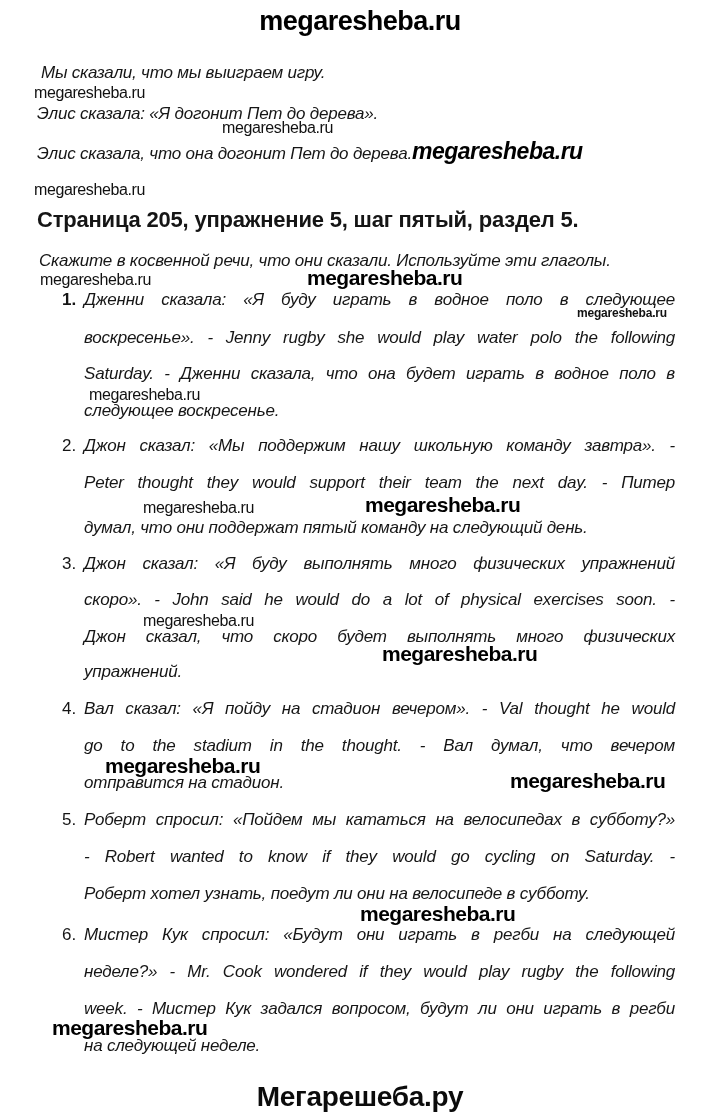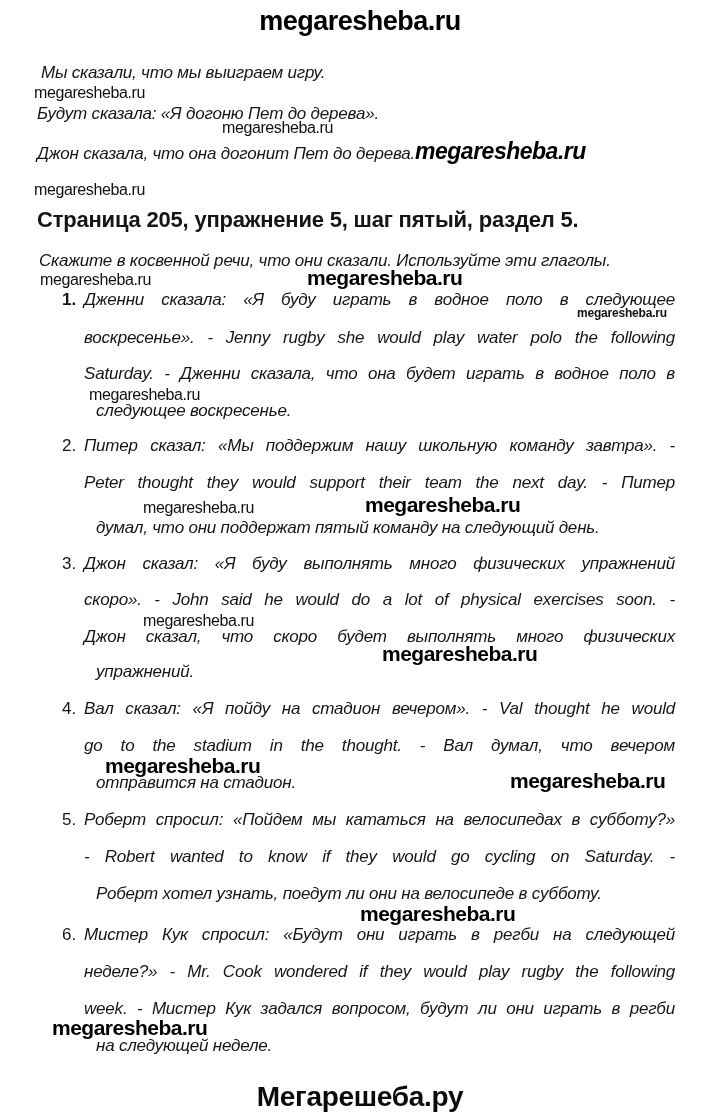--- a/index.html
+++ b/index.html
@@ -20,21 +20,21 @@
   }
   
   .j{
     white-space:normal;
     text-align:justify;
     text-align-last:justify;
     -moz-text-align-last:justify;
     left:84px;width:591px;
   }
   
-  .n{left:96px;text-align:center;}
+  .n{left:84px;text-align:center;}
   .num{left:62px;width:20px;font-size:17px;line-height:22px;}
   .num.bold{font-weight:bold;}
   .heading{font-weight:bold;font-size:22px;line-height:22px;letter-spacing:-0.2px;}
   
   .wm-s{font-size:16px;line-height:18px;letter-spacing:-0.4px;color:#111;}
   .wm-b{font-weight:bold;font-size:21px;line-height:22px;letter-spacing:-0.5px;color:#000;}
   .wm-tiny{font-weight:bold;font-size:12px;line-height:14px;letter-spacing:-0.2px;color:#111;}
   .wm-inline{font-weight:bold;font-size:23px;letter-spacing:-0.5px;color:#000;vertical-align:baseline;line-height:22px;}
   .title{
     left:0;width:720px;text-align:center;
@@ -45,42 +45,42 @@
     font-weight:bold;font-size:28px;line-height:32px;letter-spacing:-0.3px;color:#0b0b0b;
   }
 </style>
 </head>
 <body>
 
 <div class="abs title" style="top:5px">megaresheba.ru</div>
 
 <div class="abs t" style="top:62px;left:41px">Мы сказали, что мы выиграем игру.</div>
 <div class="abs wm-s" style="top:84px;left:34px">megaresheba.ru</div>
-<div class="abs t" style="top:103px;left:37px">Будут сказала: «Я догоню Пет до дерева».</div>
+<div class="abs t" style="top:103px;left:37px">Элис сказала: «Я догонит Пет до дерева».</div>
 <div class="abs wm-s" style="top:119px;left:222px">megaresheba.ru</div>
 <div class="abs t" style="top:140px;left:37px">
-  <span>Джон сказала, что она догонит Пет до дерева.</span><span class="wm-inline">megaresheba.ru</span>
+  <span>Элис сказала, что она догонит Пет до дерева.</span><span class="wm-inline">megaresheba.ru</span>
 </div>
 <div class="abs wm-s" style="top:181px;left:34px">megaresheba.ru</div>
 
 <div class="abs heading" style="top:209px;left:37px">Страница 205, упражнение 5, шаг пятый, раздел 5.</div>
 <div class="abs t" style="top:250px;left:39px">Скажите в косвенной речи, что они сказали. Используйте эти глаголы.</div>
 <div class="abs wm-s" style="top:271px;left:40px">megaresheba.ru</div>
 <div class="abs wm-b" style="top:267px;left:307px">megaresheba.ru</div>
 
 <div class="abs num bold" style="top:289px">1.</div>
 <div class="abs t j" style="top:289px">Дженни сказала: «Я буду играть в водное поло в следующее</div>
 <div class="abs wm-tiny" style="top:306px;left:577px">megaresheba.ru</div>
 <div class="abs t j" style="top:327px">воскресенье». - Jenny rugby she would play water polo the following</div>
 <div class="abs t j" style="top:363px">Saturday. - Дженни сказала, что она будет играть в водное поло в</div>
 <div class="abs wm-s" style="top:386px;left:89px">megaresheba.ru</div>
 <div class="abs t n" style="top:400px">следующее воскресенье.</div>
 
 <div class="abs num" style="top:435px">2.</div>
-<div class="abs t j" style="top:435px">Питер сказал: «Мы поддержим нашу школьную команду завтра». -</div>
+<div class="abs t j" style="top:435px">Джон сказал: «Мы поддержим нашу школьную команду завтра». -</div>
 <div class="abs t j" style="top:472px">Peter thought they would support their team the next day. - Питер</div>
 <div class="abs wm-s" style="top:499px;left:143px">megaresheba.ru</div>
 <div class="abs wm-b" style="top:494px;left:365px">megaresheba.ru</div>
 <div class="abs t n" style="top:517px">думал, что они поддержат пятый команду на следующий день.</div>
 
 <div class="abs num" style="top:553px">3.</div>
 <div class="abs t j" style="top:553px">Джон сказал: «Я буду выполнять много физических упражнений</div>
 <div class="abs t j" style="top:589px">скоро». - John said he would do a lot of physical exercises soon. -</div>
 <div class="abs wm-s" style="top:612px;left:143px">megaresheba.ru</div>
 <div class="abs t j" style="top:626px">Джон сказал, что скоро будет выполнять много физических</div>

